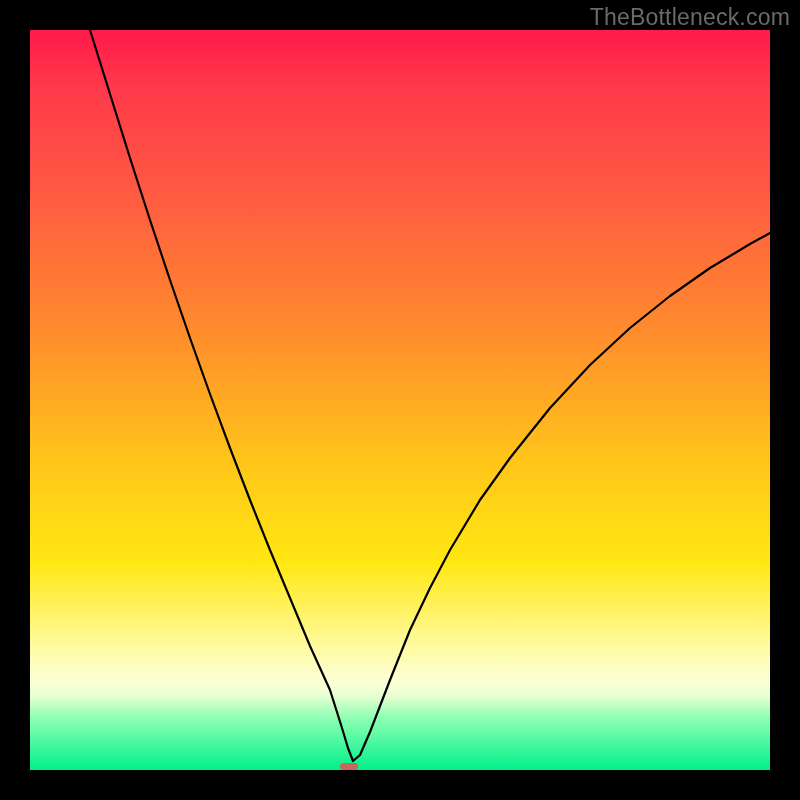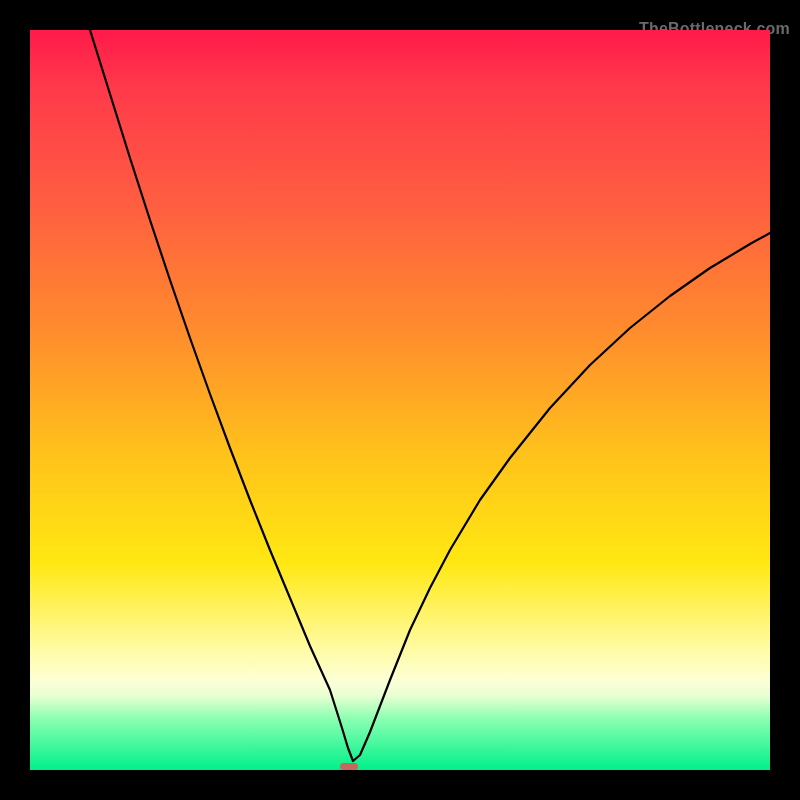--- a/index.html
+++ b/index.html
@@ -7,26 +7,26 @@
   
   .frame {
     width: 800px;
     height: 800px;
     background: #000;
     position: relative;
   }
   
   .watermark {
     position: absolute;
-    top: 20px;
+    top: 4px;
     right: 10px;
     font-family: Arial, Helvetica, sans-serif;
-    font-size: 16px;
+    font-size: 23px;
     color: #6a6a6a;
-    font-weight: 700;
+    font-weight: 400;
     letter-spacing: 0.2px;
   }
   
   .plot-area {
     position: absolute;
     left: 30px;
     top: 30px;
     width: 740px;
     height: 740px;
     overflow: hidden;

